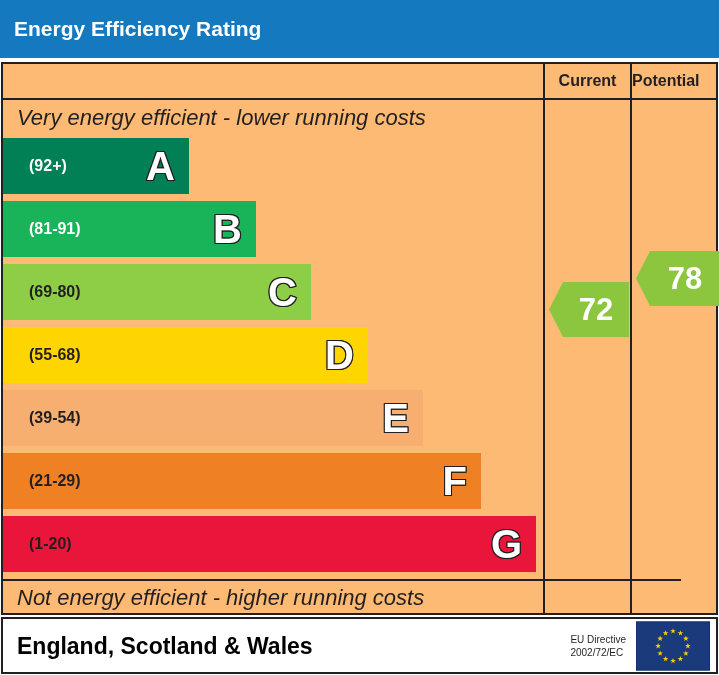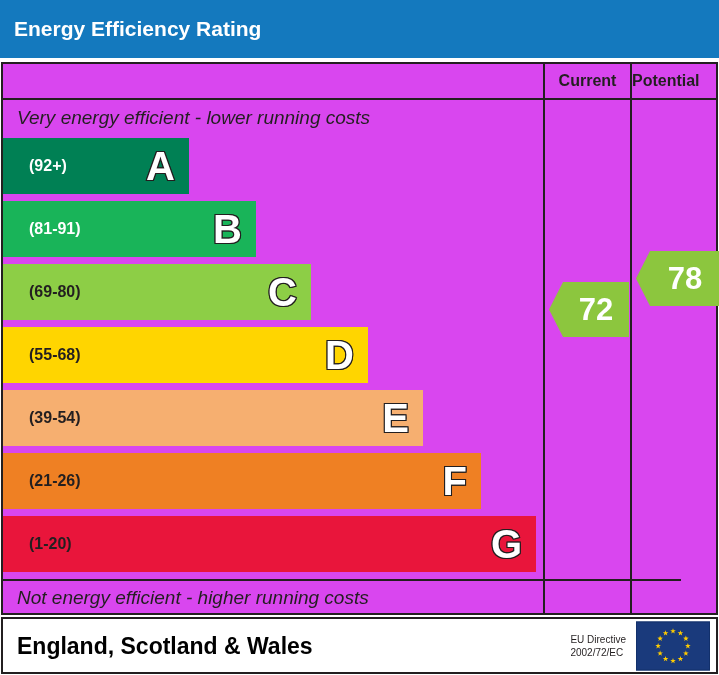--- a/index.html
+++ b/index.html
@@ -44,21 +44,21 @@
 
   
   .table-frame {
     position: absolute;
     left: 1px;
     top: 62px;
     width: 717px;
     height: 553px;
     border: 2px solid #231f20;
     box-sizing: border-box;
-    background: #d946ef;
+    background: #fdba74;
   }
 
   
   .col-sep {
     position: absolute;
     top: 0;
     width: 2px;
     height: 100%;
     background: #231f20;
   }
@@ -87,21 +87,21 @@
   .hdr-cell.current   { left: 542px; width: 85px; }
   .hdr-cell.potential { left: 629px; width: 64px; }
 
   
   .caption {
     position: absolute;
     left: 0;
     width: 540px;
     height: 36px;
     line-height: 36px;
-    font-size: 19px;
+    font-size: 22px;
     font-style: italic;
     color: #231f20;
     padding-left: 14px;
     box-sizing: border-box;
     white-space: nowrap;
   }
   .caption.top    { top: 36px; }
   .caption.bottom { top: 515px; border-top: 2px solid #231f20; line-height: 34px; height: 34px; width: 678px;}
 
   .caption.bottom .cap-txt { display:block; }
@@ -248,21 +248,21 @@
       </div>
       <div class="band" style="top: 189px; width: 365px; background: rgb(255, 213, 0);">
         <span class="band-range" style="color: rgb(35, 31, 32);">(55-68)</span>
         <span class="band-letter">D</span>
       </div>
       <div class="band" style="top: 252px; width: 420px; background: rgb(246, 175, 112);">
         <span class="band-range" style="color: rgb(35, 31, 32);">(39-54)</span>
         <span class="band-letter">E</span>
       </div>
       <div class="band" style="top: 315px; width: 478px; background: rgb(239, 128, 35);">
-        <span class="band-range" style="color: rgb(35, 31, 32);">(21-26)</span>
+        <span class="band-range" style="color: rgb(35, 31, 32);">(21-29)</span>
         <span class="band-letter">F</span>
       </div>
       <div class="band" style="top: 378px; width: 533px; background: rgb(233, 21, 59);">
         <span class="band-range" style="color: rgb(35, 31, 32);">(1-20)</span>
         <span class="band-letter">G</span>
       </div>
     </div>
 
     <div class="badge current" style="background: rgb(140, 198, 62); justify-content: center;">
       <span>72</span>

